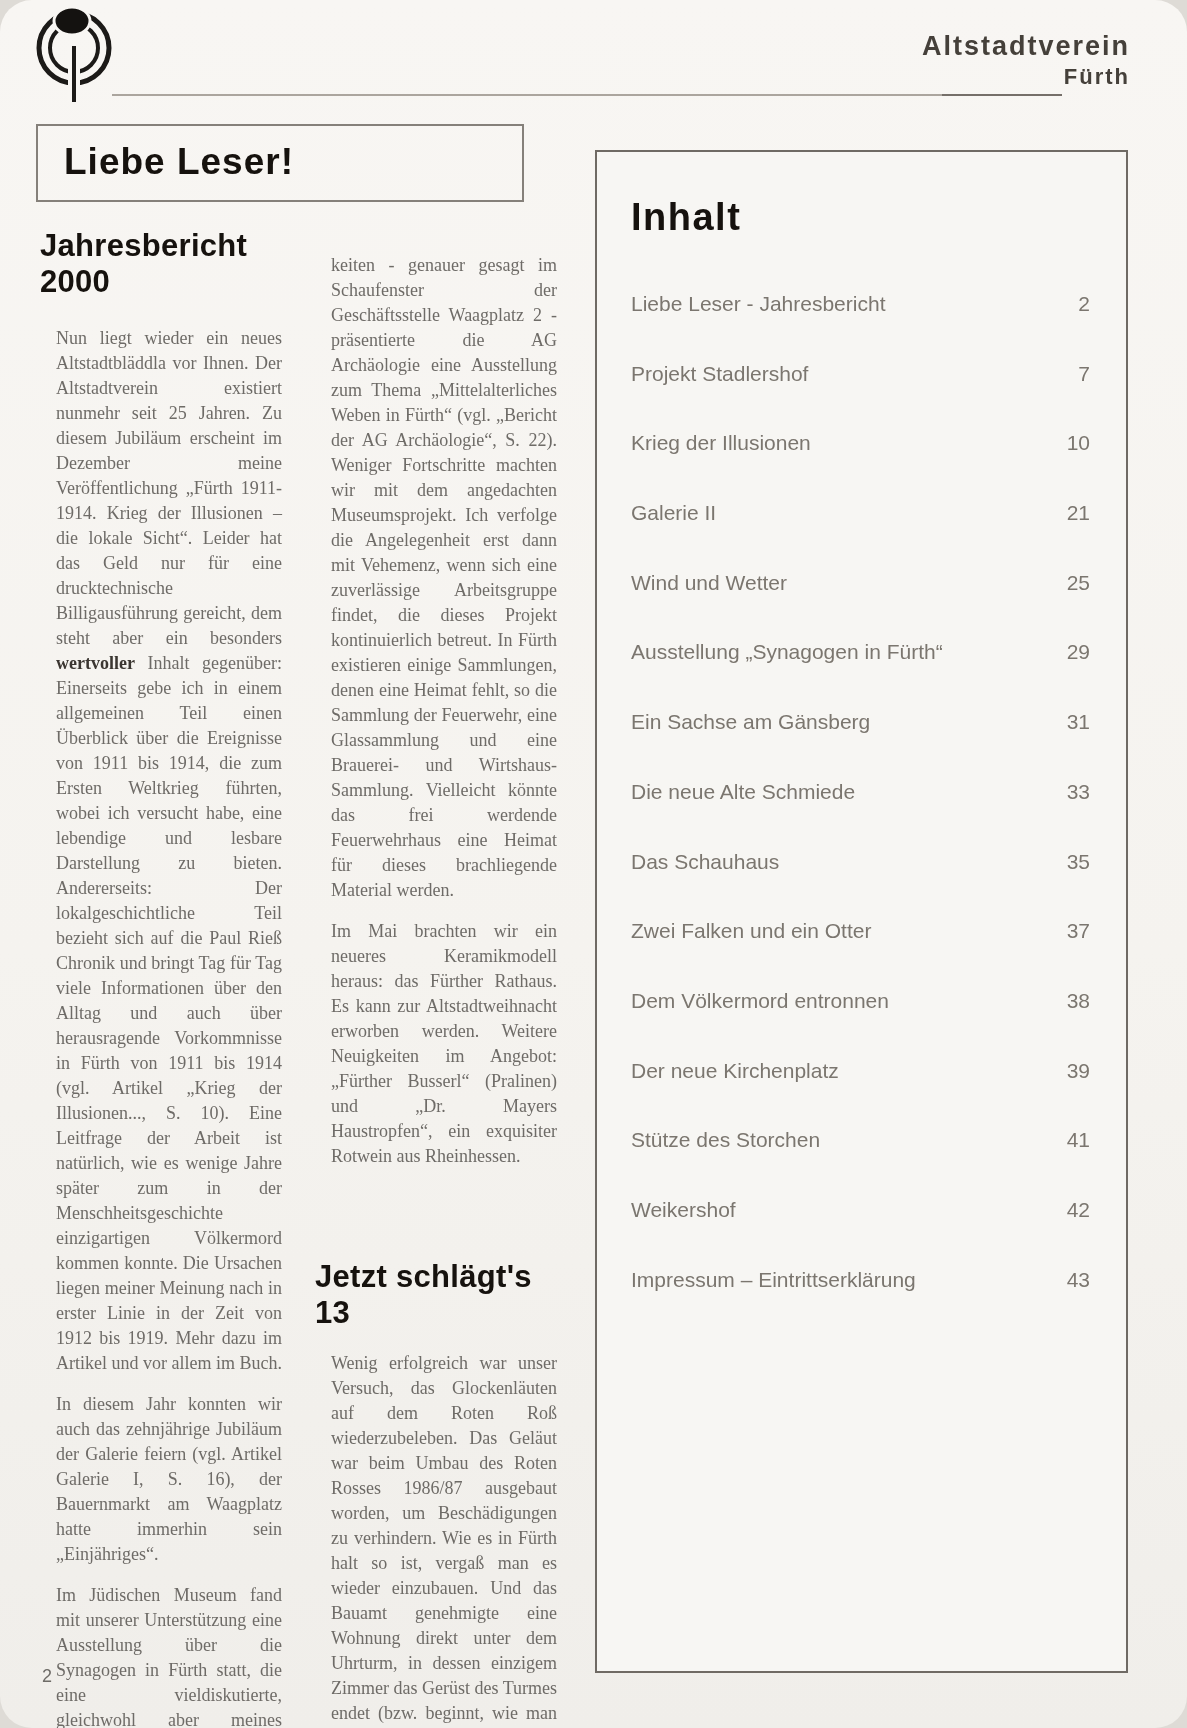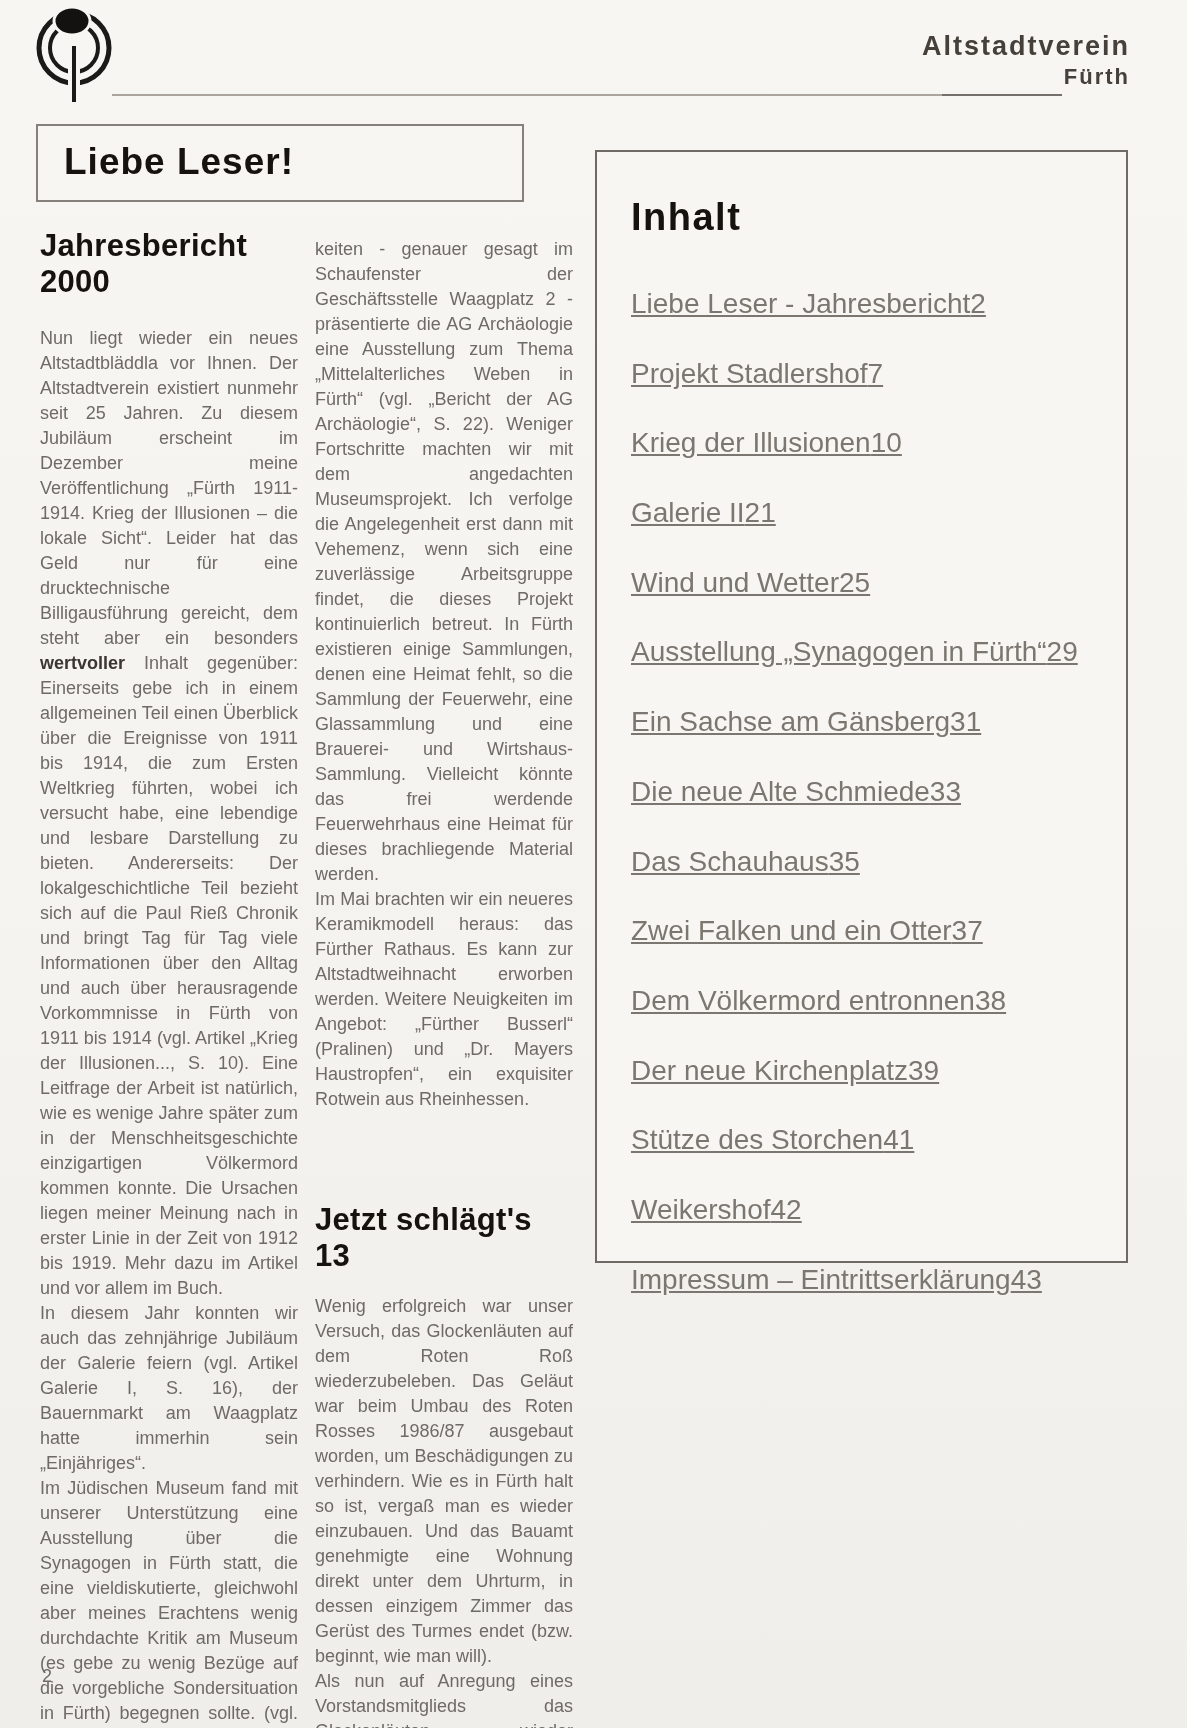--- a/index.html
+++ b/index.html
@@ -3,20 +3,21 @@
 <meta charset="utf-8">
 <style>
   html,body{margin:0;padding:0;background:#dedbd6;}
   .page{
     position:relative;
     width:1187px;height:1728px;
     margin:0 auto;
     background:linear-gradient(180deg,#f8f6f3 0%,#f5f3ef 55%,#f0eeea 100%);
     font-family:"Liberation Sans", sans-serif;
     overflow:hidden;
+    border-radius:32px;
   }
   
   .logo{position:absolute;left:34px;top:6px;width:80px;height:96px;}
   .brand{position:absolute;right:57px;top:30px;text-align:right;color:#45403a;}
   .brand .line1{font-size:27px;font-weight:bold;letter-spacing:2px;line-height:32px;}
   .brand .line2{font-size:22px;font-weight:bold;letter-spacing:2px;line-height:30px;}
   .rule-light{position:absolute;left:112px;top:94px;width:830px;height:2px;background:#aba59e;}
   .rule-dark{position:absolute;left:942px;top:94px;width:120px;height:2px;background:#756f69;}
   
   .title-box{
@@ -30,38 +31,38 @@
   
   .col{position:absolute;top:228px;width:258px;}
   .col1{left:40px;}
   .col2{left:315px;padding-top:9px;}
   .col h2{
     margin:0 0 26px 0;font-size:31px;font-weight:bold;
     letter-spacing:0.3px;color:#16120e;
   }
   .col h2.second{margin-top:90px;margin-bottom:20px;}
   .col p{
-    margin:0;font-size:18px;line-height:25px;color:#6e6b67;
-    text-align:justify;hyphens:auto;-webkit-hyphens:auto;
+    margin:16px;font-size:18px;line-height:25px;color:#6e6b67;
+    text-align:justify;hyphens:auto;font-family:Liberation Serif, serif;-webkit-hyphens:auto;
   }
   .col p b{color:#3b3631;}
   .pagenum{position:absolute;left:42px;top:1666px;font-size:18px;color:#6e6b67;}
   
   .toc{
-    position:absolute;left:595px;top:150px;width:533px;height:1113px;
+    position:absolute;left:595px;top:150px;width:533px;height:1523px;
     border:2px solid #6f6a64;box-sizing:border-box;background:#f7f6f3;
   }
   .toc h2{
     margin:44px 0 0 34px;font-size:38px;font-weight:bold;
     letter-spacing:1.5px;color:#16120e;
   }
   .toc-list{margin:52px 36px 0 34px;}
   .toc-row{
-    display:flex;align-items:baseline;
-    font-size:28px;line-height:25px;color:#7b766f;margin-bottom:44.7px;text-decoration:underline;
+    display:flex;justify-content:space-between;align-items:baseline;
+    font-size:21px;line-height:25px;color:#7b766f;margin-bottom:44.7px;
   }
   .toc-row .pg{color:#7b766f;}
 </style>
 </head>
 <body>
 
 <div class="page">
 
   <div class="logo">
     <svg width="80" height="96" viewBox="0 0 80 96" xmlns="http://www.w3.org/2000/svg">

